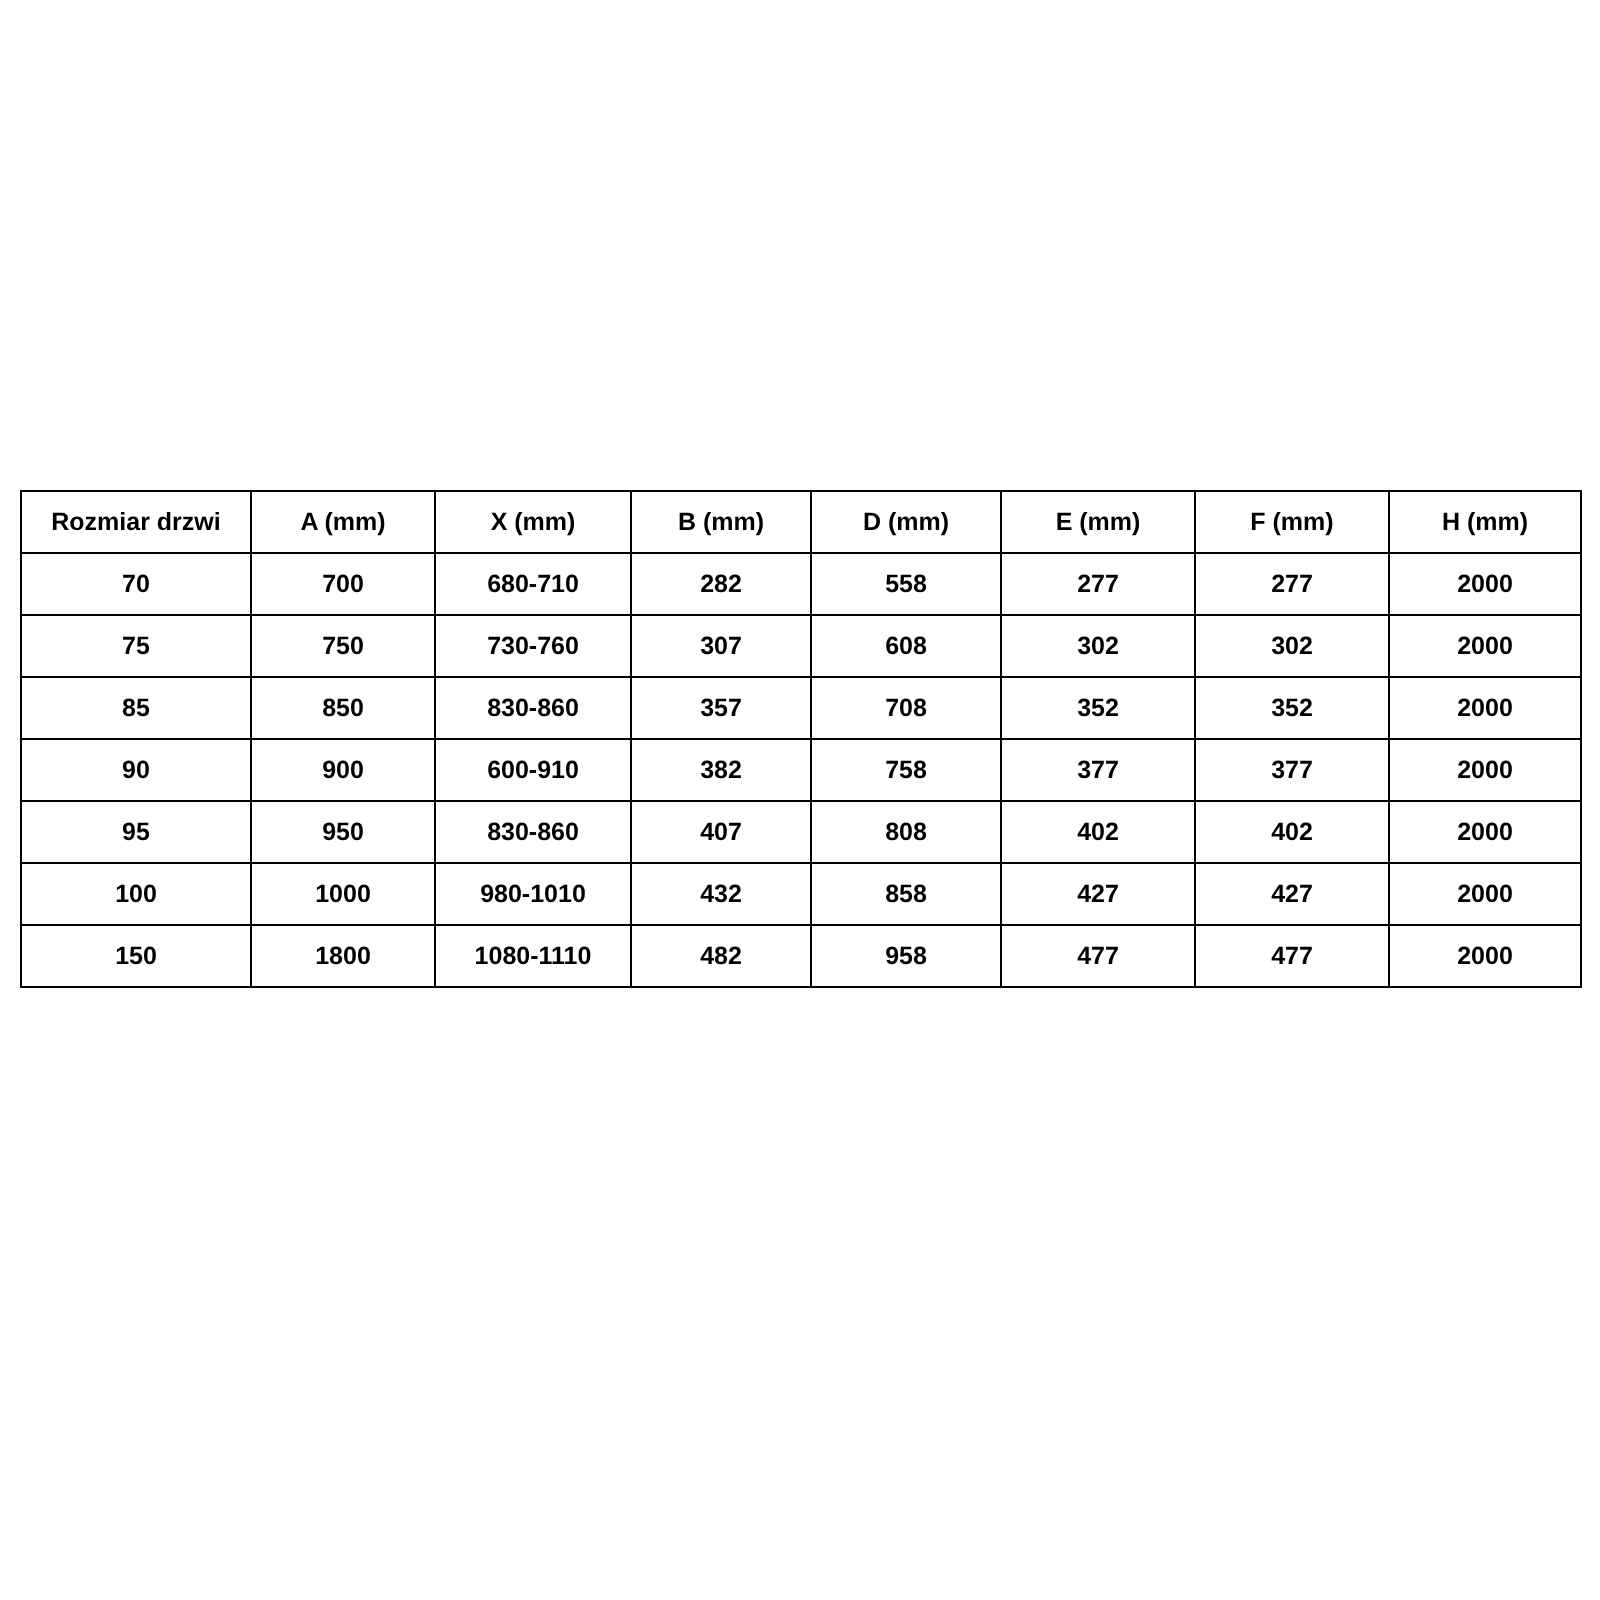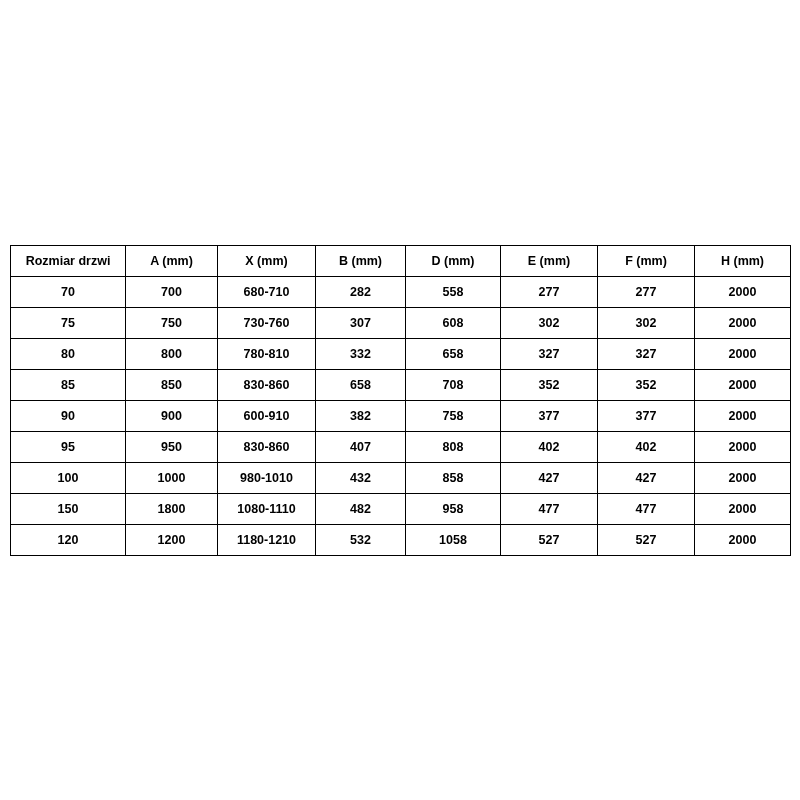--- a/index.html
+++ b/index.html
@@ -99,34 +99,24 @@
           <td>75</td>
           <td>750</td>
           <td>730-760</td>
           <td>307</td>
           <td>608</td>
           <td>302</td>
           <td>302</td>
           <td>2000</td>
         </tr>
         <tr>
-          <td>80</td>
-          <td>800</td>
-          <td>780-810</td>
-          <td>332</td>
-          <td>658</td>
-          <td>327</td>
-          <td>327</td>
-          <td>2000</td>
-        </tr>
-        <tr>
           <td>85</td>
           <td>850</td>
           <td>830-860</td>
-          <td>658</td>
+          <td>357</td>
           <td>708</td>
           <td>352</td>
           <td>352</td>
           <td>2000</td>
         </tr>
         <tr>
           <td>90</td>
           <td>900</td>
           <td>600-910</td>
           <td>382</td>
@@ -158,26 +148,16 @@
         <tr>
           <td>150</td>
           <td>1800</td>
           <td>1080-1110</td>
           <td>482</td>
           <td>958</td>
           <td>477</td>
           <td>477</td>
           <td>2000</td>
         </tr>
-        <tr>
-          <td>120</td>
-          <td>1200</td>
-          <td>1180-1210</td>
-          <td>532</td>
-          <td>1058</td>
-          <td>527</td>
-          <td>527</td>
-          <td>2000</td>
-        </tr>
       </tbody>
     </table>
   </div>
 </div>
 
 </body></html>

